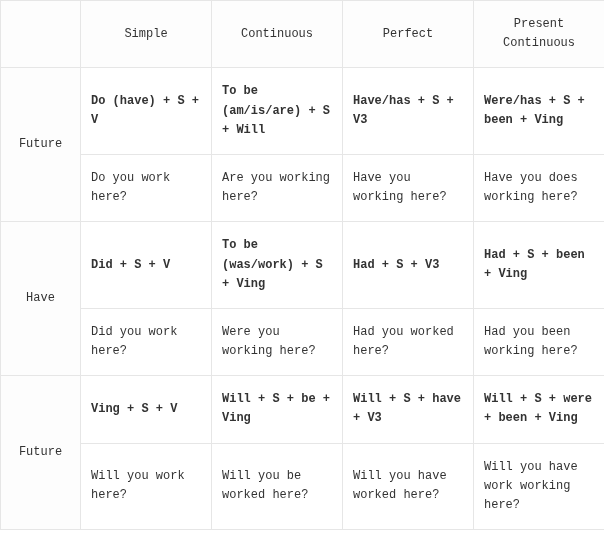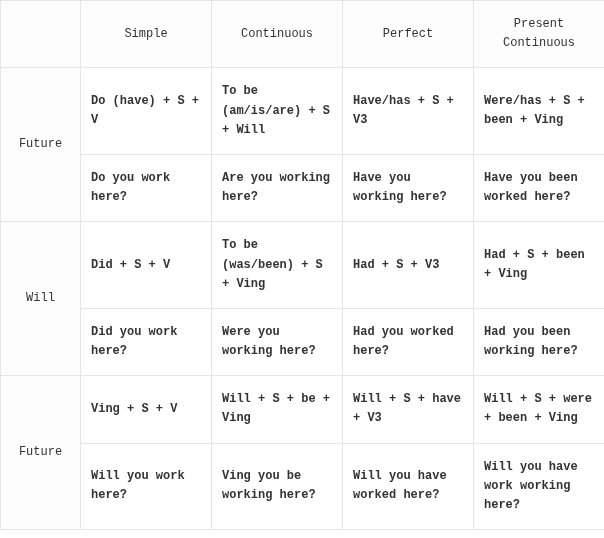--- a/index.html
+++ b/index.html
@@ -30,21 +30,21 @@
     font-weight: normal;
     text-align: center;
     background: #fdfdfd;
   }
   .rowhdr {
     text-align: center;
     font-weight: normal;
     background: #fdfdfd;
   }
   .formula { font-weight: bold; }
-  .example { font-weight: bold; }
+  .example { font-weight: normal; }
   col.c0 { width: 80px; }
   col.c  { width: 131px; }
 </style>
 </head>
 <body>
 
 <table>
   <colgroup>
     <col class="c0">
       <col class="c">
@@ -67,44 +67,44 @@
       <td rowspan="2" class="rowhdr">Future</td>
       <td class="formula">Do (have) + S + V</td>
       <td class="formula">To be (am/is/are) + S + Will</td>
       <td class="formula">Have/has + S + V3</td>
       <td class="formula">Were/has + S + been + Ving</td>
     </tr>
     <tr>
       <td class="example">Do you work here?</td>
       <td class="example">Are you working here?</td>
       <td class="example">Have you working here?</td>
-      <td class="example">Have you been worked here?</td>
+      <td class="example">Have you does working here?</td>
     </tr>
 
     <tr>
-      <td rowspan="2" class="rowhdr">Will</td>
+      <td rowspan="2" class="rowhdr">Have</td>
       <td class="formula">Did + S + V</td>
-      <td class="formula">To be (was/been) + S + Ving</td>
+      <td class="formula">To be (was/work) + S + Ving</td>
       <td class="formula">Had + S + V3</td>
       <td class="formula">Had + S + been + Ving</td>
     </tr>
     <tr>
       <td class="example">Did you work here?</td>
       <td class="example">Were you working here?</td>
       <td class="example">Had you worked here?</td>
       <td class="example">Had you been working here?</td>
     </tr>
 
     <tr>
       <td rowspan="2" class="rowhdr">Future</td>
       <td class="formula">Ving + S + V</td>
       <td class="formula">Will + S + be + Ving</td>
       <td class="formula">Will + S + have + V3</td>
       <td class="formula">Will + S + were + been + Ving</td>
     </tr>
     <tr>
       <td class="example">Will you work here?</td>
-      <td class="example">Ving you be working here?</td>
+      <td class="example">Will you be worked here?</td>
       <td class="example">Will you have worked here?</td>
       <td class="example">Will you have work working here?</td>
     </tr>
   </tbody>
 </table>
 
 </body></html>

